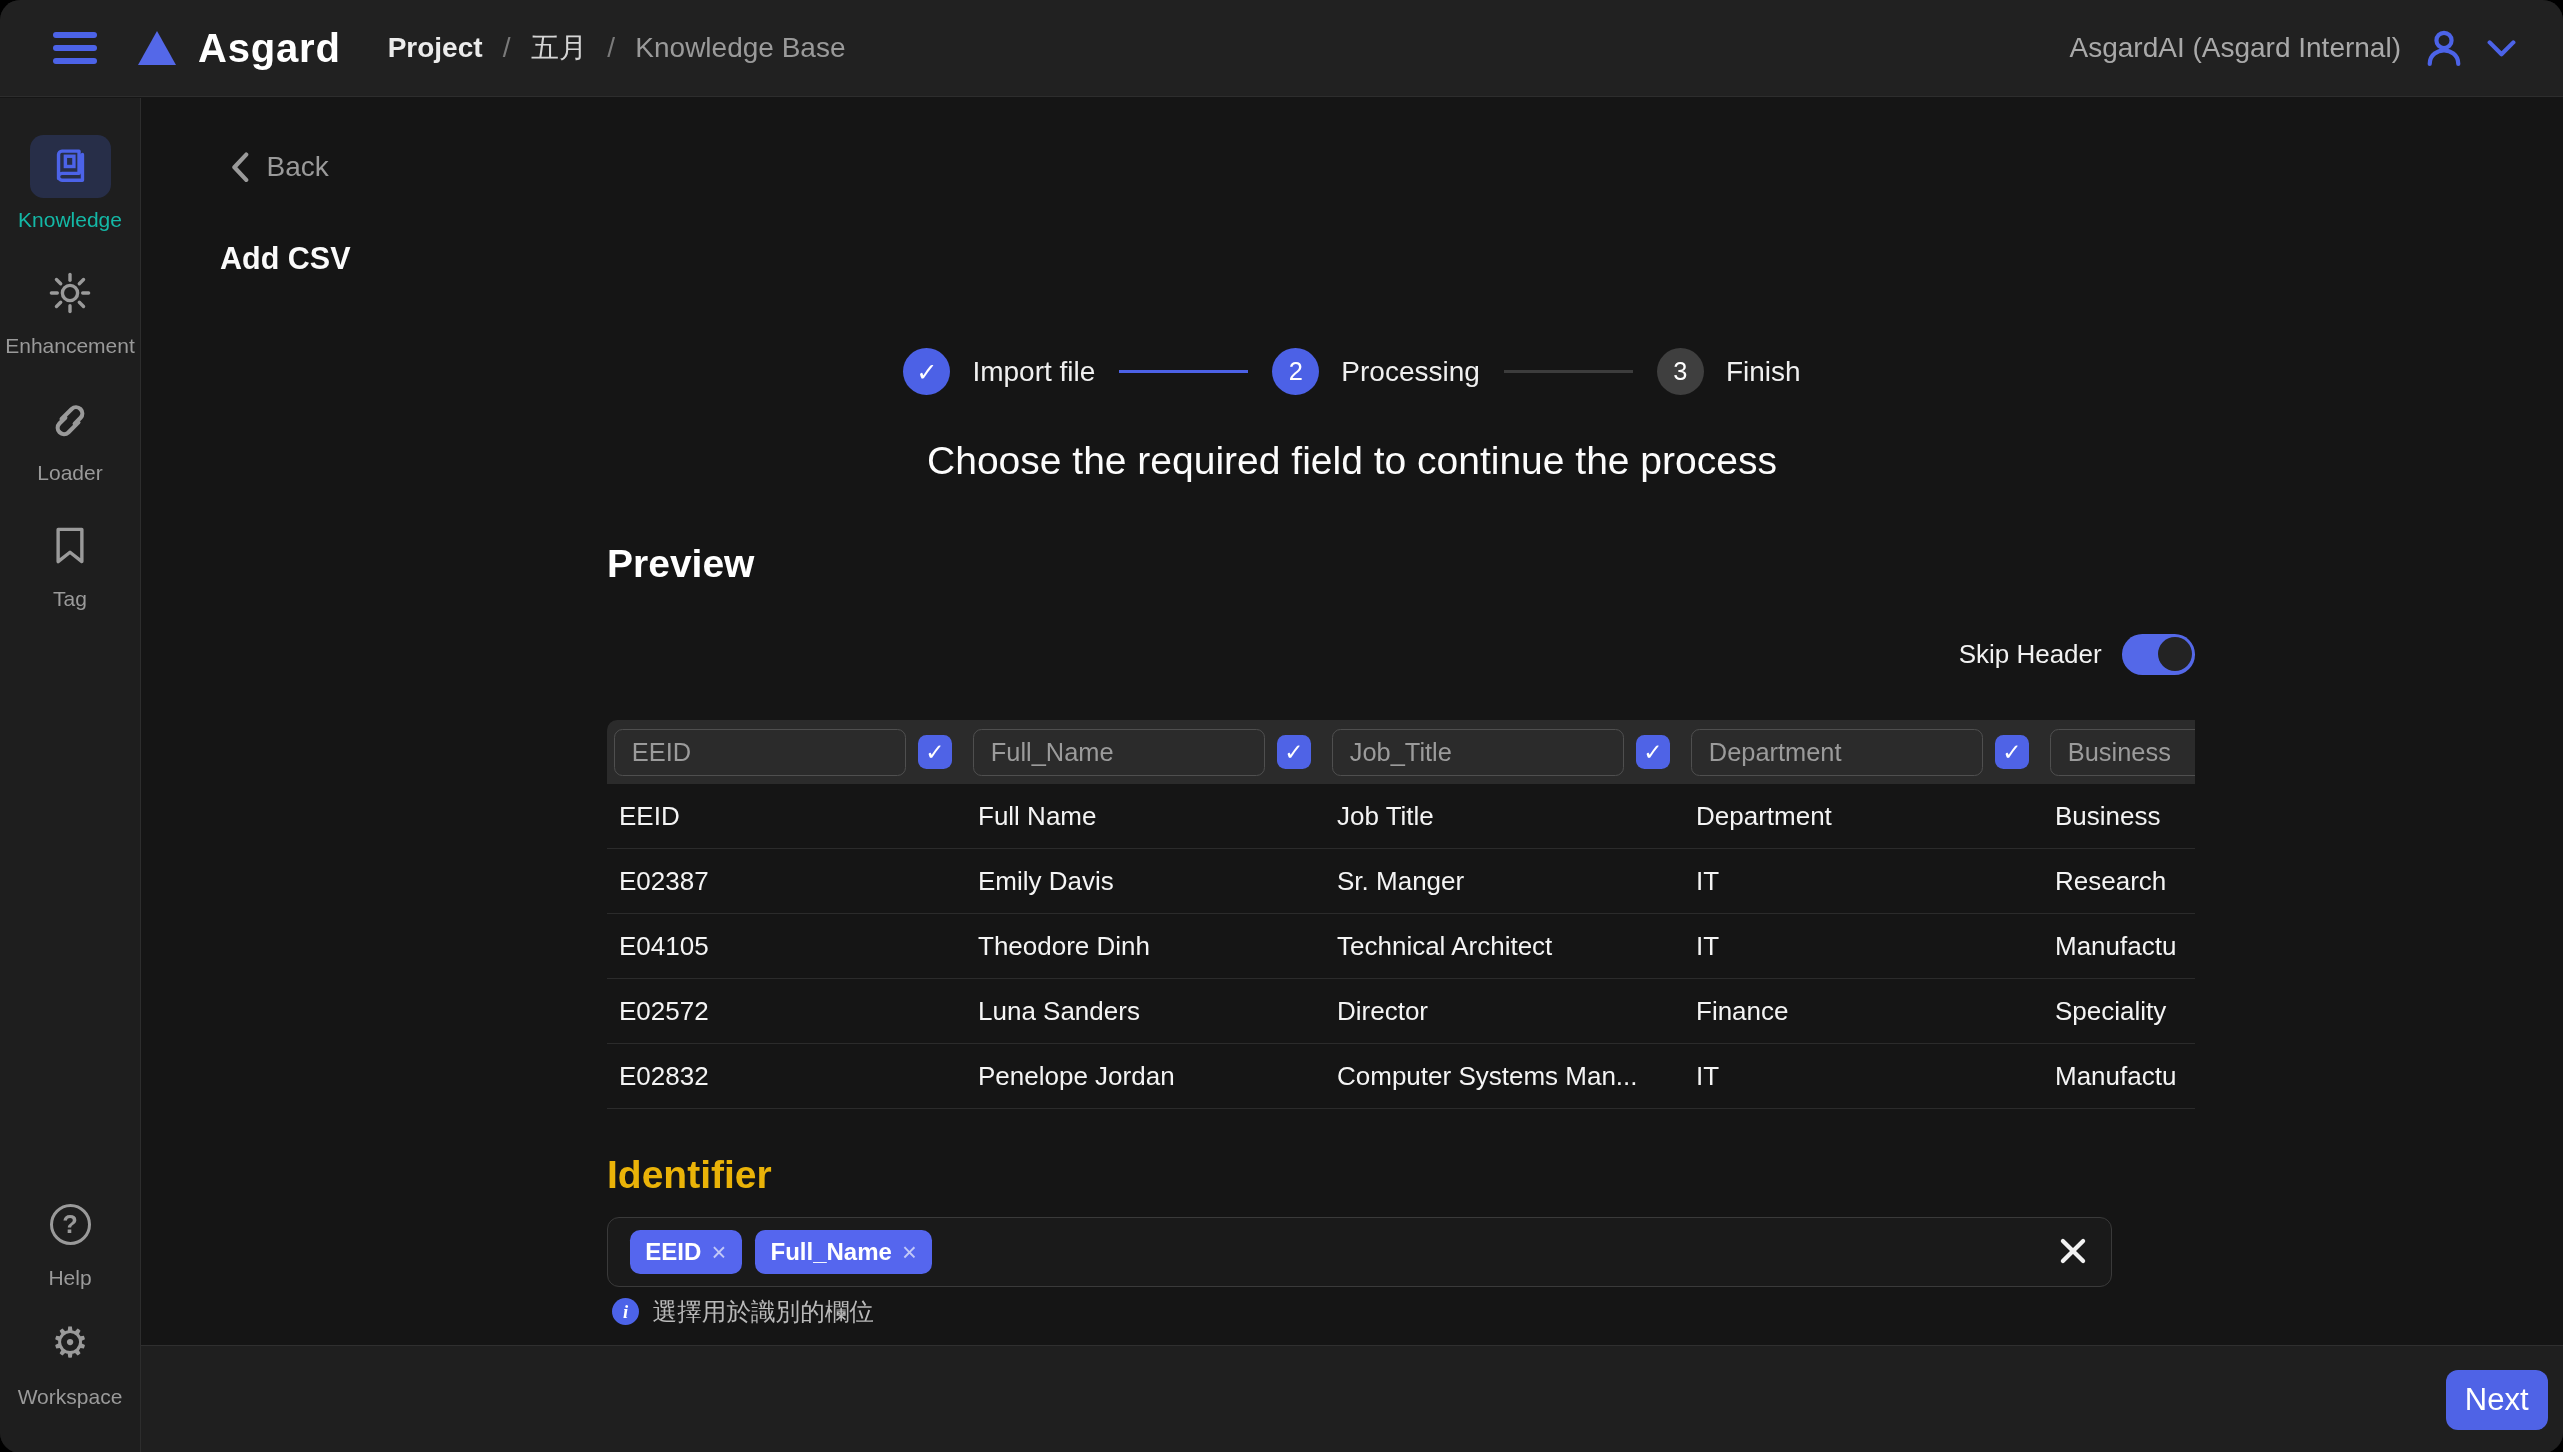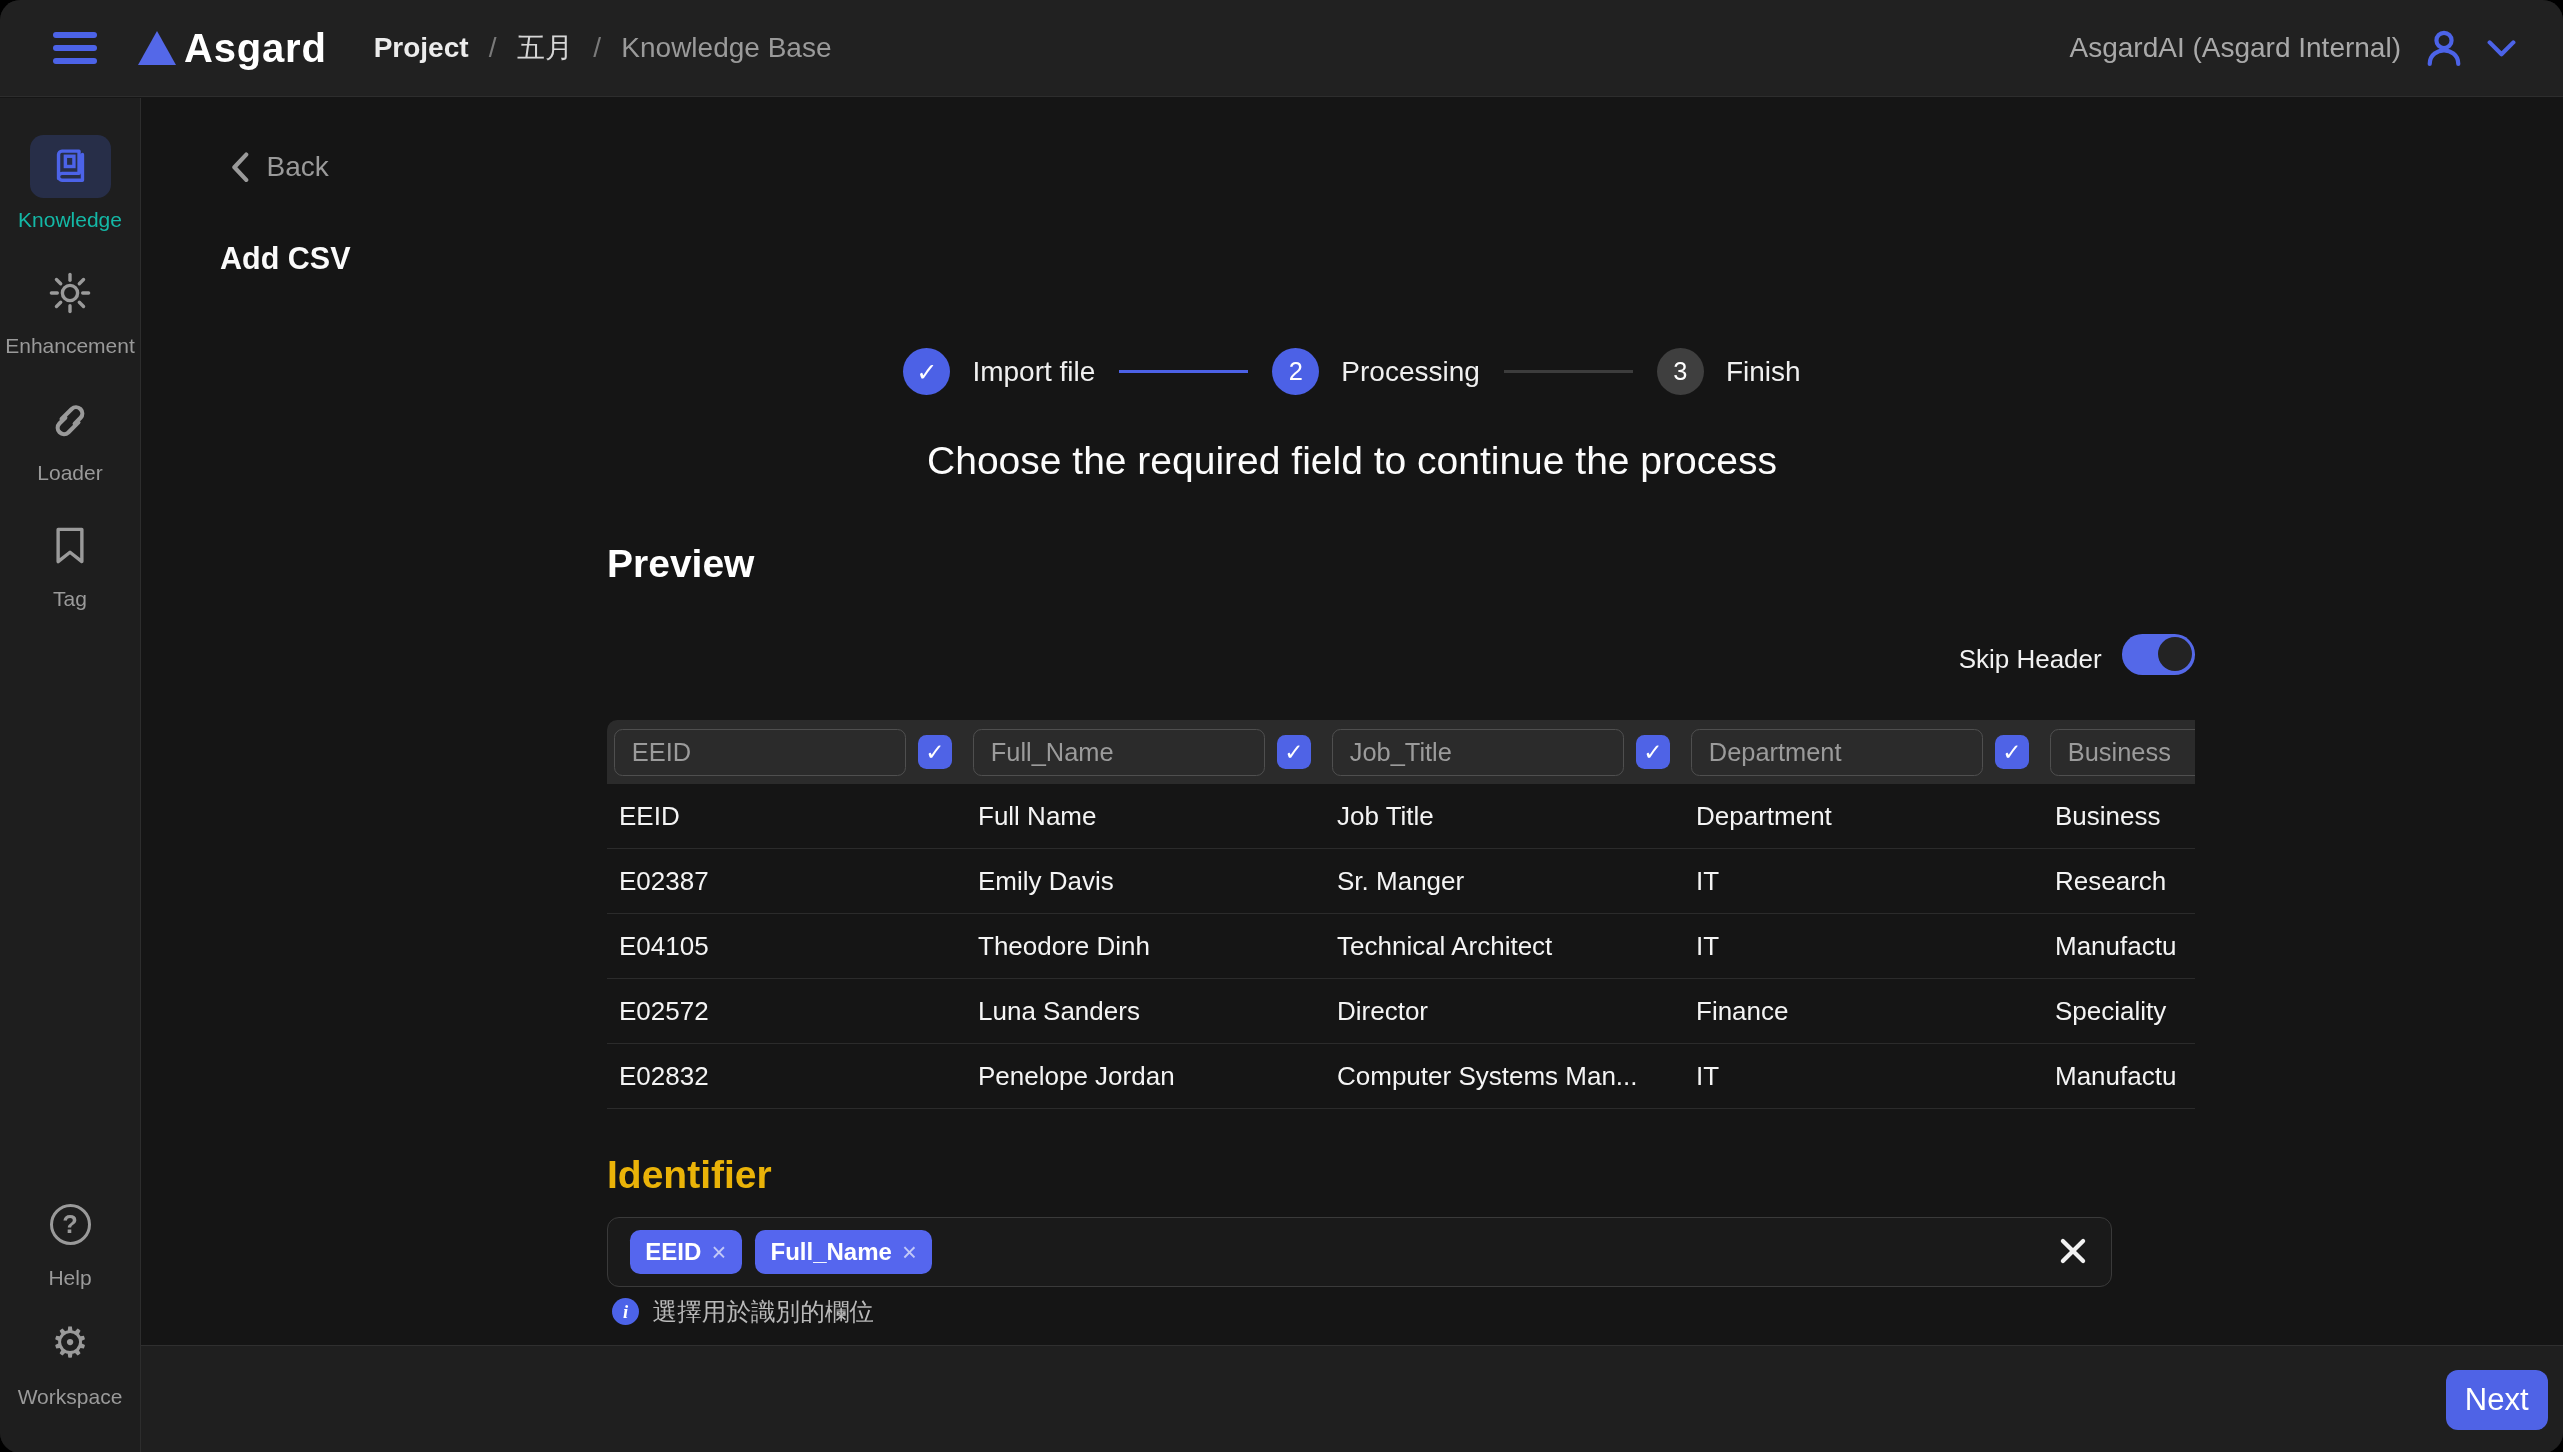--- a/index.html
+++ b/index.html
@@ -9,21 +9,21 @@
          border-radius:20.3px; overflow:hidden; color:#e8e8e8; }
 
   
   .topbar { position:absolute; left:0; top:0; right:0; height:97px; background:#212121;
             border-bottom:1.7px solid #2d2d2d; display:flex; align-items:center; padding:0 47px 0 53px; }
   .hamburger { width:44px; height:32px; display:flex; flex-direction:column; justify-content:space-between; cursor:pointer; }
   .hamburger span { display:block; height:6px; border-radius:3.4px; background:#4c63e8; }
   .brand { display:flex; align-items:center; margin-left:41px; }
   .brand-triangle { width:0; height:0; border-left:19.5px solid transparent; border-right:19.5px solid transparent;
                     border-bottom:34px solid #5468e8; }
-  .brand-name { font-size:40px; font-weight:700; color:#fff; margin-left:8px; letter-spacing:0.8px; }
+  .brand-name { font-size:40px; font-weight:700; color:#fff; margin-left:22px; letter-spacing:0.8px; }
   .breadcrumb { display:flex; align-items:center; margin-left:47px; font-size:28px; gap:20.3px; }
   .crumb-1 { color:#ececec; font-weight:700; }
   .crumb-2 { color:#d6d6d6; }
   .crumb-3 { color:#9a9a9a; }
   .crumb-sep { color:#7a7a7a; }
   .account { margin-left:auto; display:flex; align-items:center; gap:22px; }
   .account-name { font-size:28px; color:#a9a9a9; }
   .icon-svg { display:block; }
 
   
@@ -57,21 +57,21 @@
   .step-label { font-size:28px; color:#f0f0f0; }
   .step-line { width:129px; height:2.5px; margin:0 24px; }
   .step-line.blue { background:#4c61e6; }
   .step-line.gray { background:#3c3c3c; }
 
   .subtitle { position:absolute; left:141px; right:0; top:439px; text-align:center;
               font-size:39px; font-weight:500; color:#fcfcfc; }
 
   
   .preview-heading { position:absolute; left:607px; top:542px; font-size:39px; font-weight:700; color:#fff; }
-  .skip-row { position:absolute; right:368px; top:634px; display:flex; align-items:flex-end; gap:20.3px; }
+  .skip-row { position:absolute; right:368px; top:634px; display:flex; align-items:center; gap:20.3px; }
   .skip-label { font-size:26px; color:#f2f2f2; }
   .toggle { width:73px; height:41px; border-radius:20.3px; background:#5468e8; position:relative; cursor:pointer; }
   .toggle-knob { position:absolute; right:3.4px; top:3.4px; width:34px; height:34px; border-radius:50%; background:#232323; }
 
   
   .table { position:absolute; left:607px; top:720px; width:1588px; height:392px; overflow:hidden; }
   .thead { display:flex; height:64px; background:#2b2b2b; border-radius:10.2px 10.2px 0 0; align-items:center; width:1797px; }
   .th { flex:0 0 359px; display:flex; align-items:center; padding-left:6.8px; }
   .th-input { width:292px; height:47px; background:transparent; border:1.7px solid #4f4f4f; border-radius:8.5px;
               color:#9b9b9b; font-size:25.4px; padding:0 17px; outline:none;

